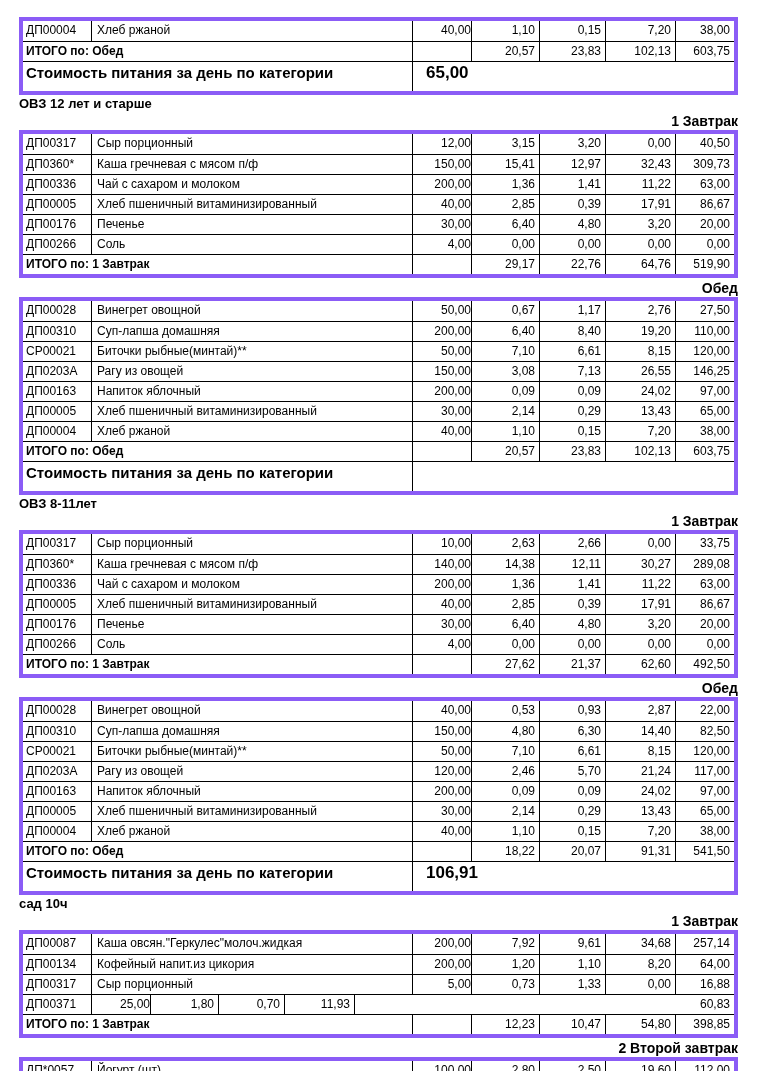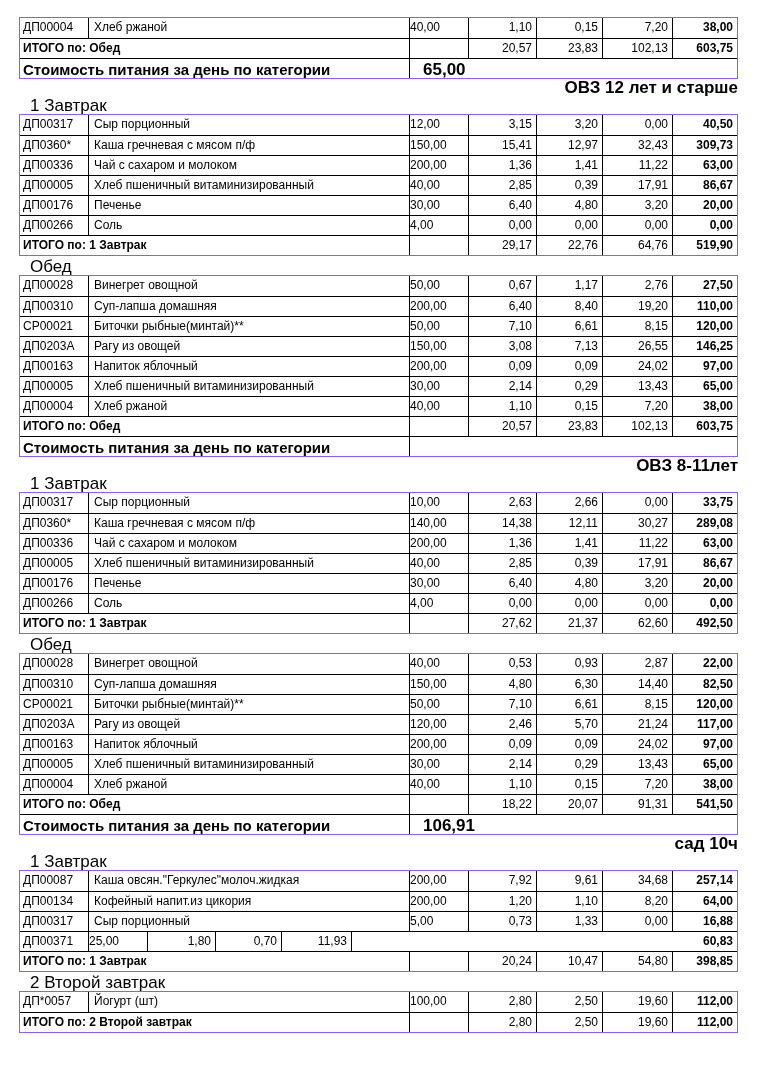--- a/index.html
+++ b/index.html
@@ -13,44 +13,44 @@
     color: #000000;
   }
   .doc {
     margin: 17px 0 0 19px;
     width: 719px;
   }
   * { box-sizing: border-box; }
 
   .tbl {
     width: 719px;
-    border: 1px solid #8b5cf6;
+    border: 4px solid #8b5cf6;
   }
   .row {
     display: flex;
     height: 20px;
     align-items: stretch;
   }
   .row + .row { border-top: 1px solid #000; }
-  .row.daycost { height: 20px; }
+  .row.daycost { height: 30px; }
 
   .cell {
     border-right: 1px solid #000;
     font-size: 12px;
     line-height: 19px;
     white-space: nowrap;
     overflow: hidden;
   }
   .c-code  { width: 69px;  padding-left: 3px; }
   .c-name  { width: 321px; padding-left: 5px; }
-  .c-qty   { width: 59px;  text-align: left; }
+  .c-qty   { width: 59px;  text-align: right; }
   .c-v1    { width: 68px; }
   .c-v2    { width: 66px; }
   .c-v3    { width: 70px; }
-  .c-v4    { flex: 1; border-right: none; font-weight: bold; }
+  .c-v4    { flex: 1; border-right: none; }
   .num     { text-align: right; padding-right: 4px; }
 
   .c-tlabel {
     width: 390px;
     padding-left: 3px;
     font-weight: bold;
   }
   .c-dlabel {
     width: 390px;
     padding-left: 3px;
@@ -64,30 +64,31 @@
     padding-left: 13px;
     font-weight: bold;
     font-size: 17px;
     line-height: 21px;
   }
 
   .section-title {
     margin-top: 2px;
     height: 14px;
     line-height: 14px;
-    font-size: 17px;
+    font-size: 13px;
     font-weight: bold;
-    text-align: right;
+    text-align: left;
   }
   .group-label {
     margin: 4px 0 2px 11px;
     height: 13px;
     line-height: 13px;
-    font-size: 17px;
-    font-weight: normal;
+    font-size: 14px;
+    font-weight: bold;
+    text-align: right;
   }
 </style>
 </head>
 <body>
 
 <div class="doc" id="doc">
     <div class="tbl">
       <div class="row">
         <div class="cell c-code">ДП00004</div>
         <div class="cell c-name">Хлеб ржаной</div>
@@ -431,21 +432,21 @@
         <div class="cell c-code">ДП00371</div>
         <div class="cell c-qty">25,00</div>
         <div class="cell c-v1 num">1,80</div>
         <div class="cell c-v2 num">0,70</div>
         <div class="cell c-v3 num">11,93</div>
         <div class="cell c-v4 num">60,83</div>
       </div>
       <div class="row">
         <div class="cell c-tlabel">ИТОГО по: 1 Завтрак</div>
         <div class="cell c-qty"></div>
-        <div class="cell c-v1 num">20,24</div>
+        <div class="cell c-v1 num">12,23</div>
         <div class="cell c-v2 num">10,47</div>
         <div class="cell c-v3 num">54,80</div>
         <div class="cell c-v4 num">398,85</div>
       </div>
     </div>
     <div class="group-label">2 Второй завтрак</div>
     <div class="tbl">
       <div class="row">
         <div class="cell c-code">ДП*0057</div>
         <div class="cell c-name">Йогурт (шт)</div>

